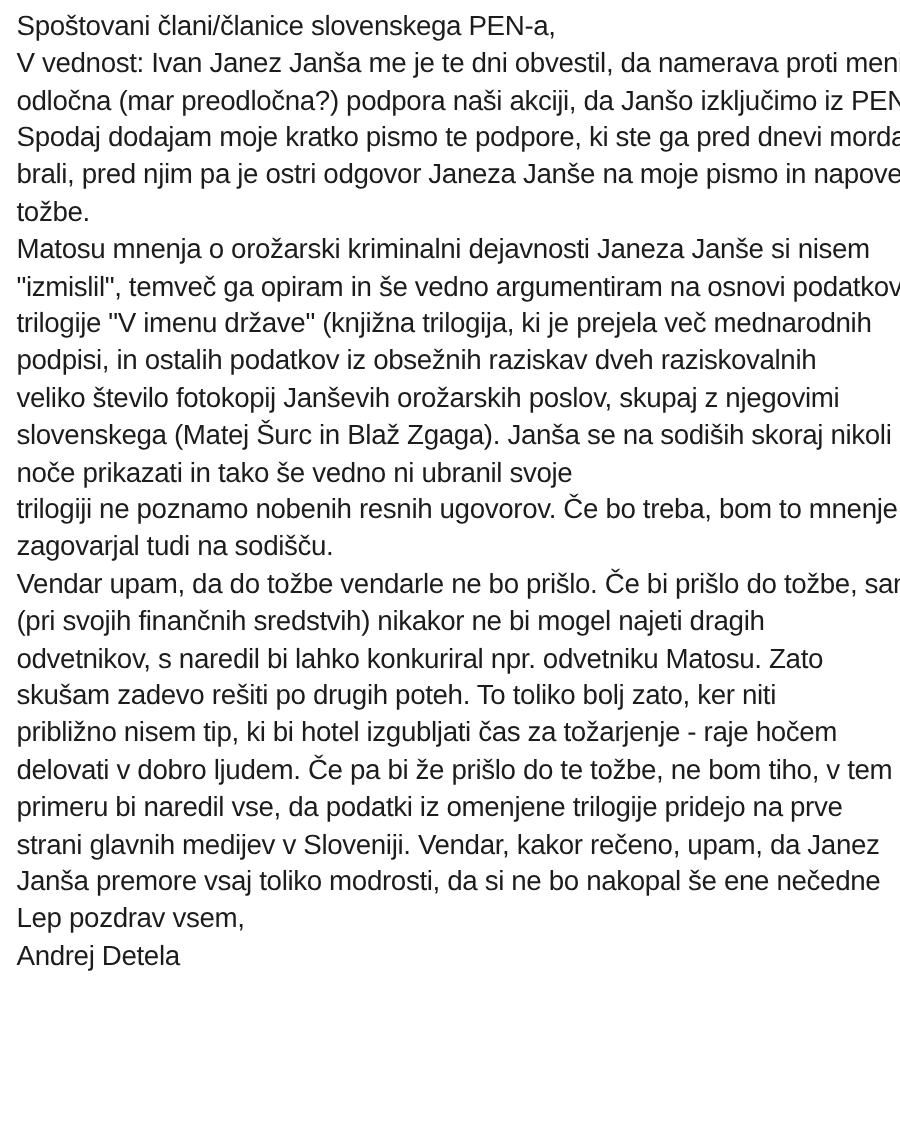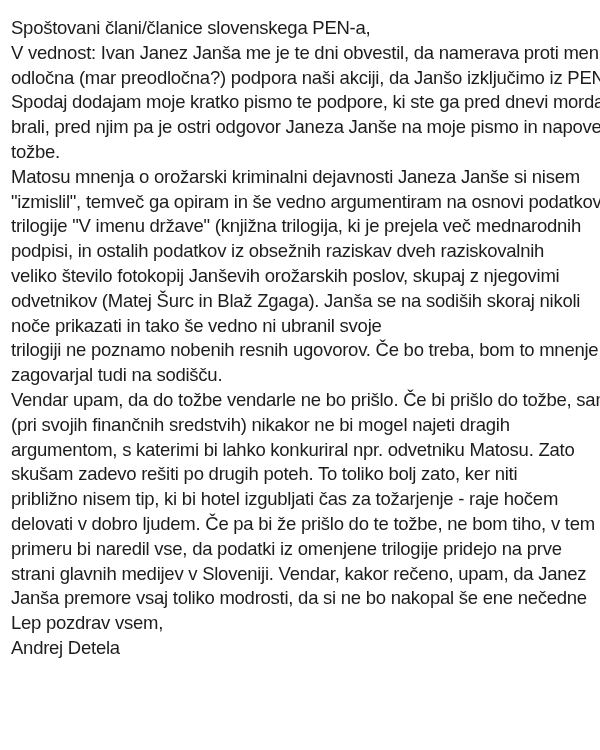--- a/index.html
+++ b/index.html
@@ -7,21 +7,21 @@
     padding: 0;
     background: #ffffff;
   }
   .page {
     position: relative;
     width: 600px;
     height: 750px;
     background: #ffffff;
     overflow: hidden;
     box-sizing: border-box;
-    padding: 16px 10px 0 11px;
+    padding: 5px 10px 0 11px;
   }
   .letter-body {
     font-family: "Liberation Sans", "DejaVu Sans", sans-serif;
     font-size: 18.5px;
     line-height: 24.8px;
     color: #1c1c1c;
     letter-spacing: -0.25px;
     font-weight: 400;
   }
   .text-line {
@@ -38,27 +38,27 @@
       <div class="text-line">V vednost: Ivan Janez Janša me je te dni obvestil, da namerava proti meni</div>
       <div class="text-line">odločna (mar preodločna?) podpora naši akciji, da Janšo izključimo iz PEN-a.</div>
       <div class="text-line">Spodaj dodajam moje kratko pismo te podpore, ki ste ga pred dnevi morda že</div>
       <div class="text-line">brali, pred njim pa je ostri odgovor Janeza Janše na moje pismo in napoved</div>
       <div class="text-line">tožbe.</div>
       <div class="text-line">Matosu mnenja o orožarski kriminalni dejavnosti Janeza Janše si nisem</div>
       <div class="text-line">"izmislil", temveč ga opiram in še vedno argumentiram na osnovi podatkov iz</div>
       <div class="text-line">trilogije "V imenu države" (knjižna trilogija, ki je prejela več mednarodnih</div>
       <div class="text-line">podpisi, in ostalih podatkov iz obsežnih raziskav dveh raziskovalnih</div>
       <div class="text-line">veliko število fotokopij Janševih orožarskih poslov, skupaj z njegovimi</div>
-      <div class="text-line">odvetnikov (Matej Šurc in Blaž Zgaga). Janša se na sodiših skoraj nikoli</div>
+      <div class="text-line">slovenskega (Matej Šurc in Blaž Zgaga). Janša se na sodiših skoraj nikoli</div>
       <div class="text-line">noče prikazati in tako še vedno ni ubranil svoje</div>
       <div class="text-line">trilogiji ne poznamo nobenih resnih ugovorov. Če bo treba, bom to mnenje</div>
       <div class="text-line">zagovarjal tudi na sodišču.</div>
       <div class="text-line">Vendar upam, da do tožbe vendarle ne bo prišlo. Če bi prišlo do tožbe, sam</div>
       <div class="text-line">(pri svojih finančnih sredstvih) nikakor ne bi mogel najeti dragih</div>
-      <div class="text-line">argumentom, s katerimi bi lahko konkuriral npr. odvetniku Matosu. Zato</div>
+      <div class="text-line">odvetnikov, s naredil bi lahko konkuriral npr. odvetniku Matosu. Zato</div>
       <div class="text-line">skušam zadevo rešiti po drugih poteh. To toliko bolj zato, ker niti</div>
       <div class="text-line">približno nisem tip, ki bi hotel izgubljati čas za tožarjenje - raje hočem</div>
       <div class="text-line">delovati v dobro ljudem. Če pa bi že prišlo do te tožbe, ne bom tiho, v tem</div>
       <div class="text-line">primeru bi naredil vse, da podatki iz omenjene trilogije pridejo na prve</div>
       <div class="text-line">strani glavnih medijev v Sloveniji. Vendar, kakor rečeno, upam, da Janez</div>
       <div class="text-line">Janša premore vsaj toliko modrosti, da si ne bo nakopal še ene nečedne</div>
       <div class="text-line">Lep pozdrav vsem,</div>
       <div class="text-line">Andrej Detela</div>
     </div>
 </div>

